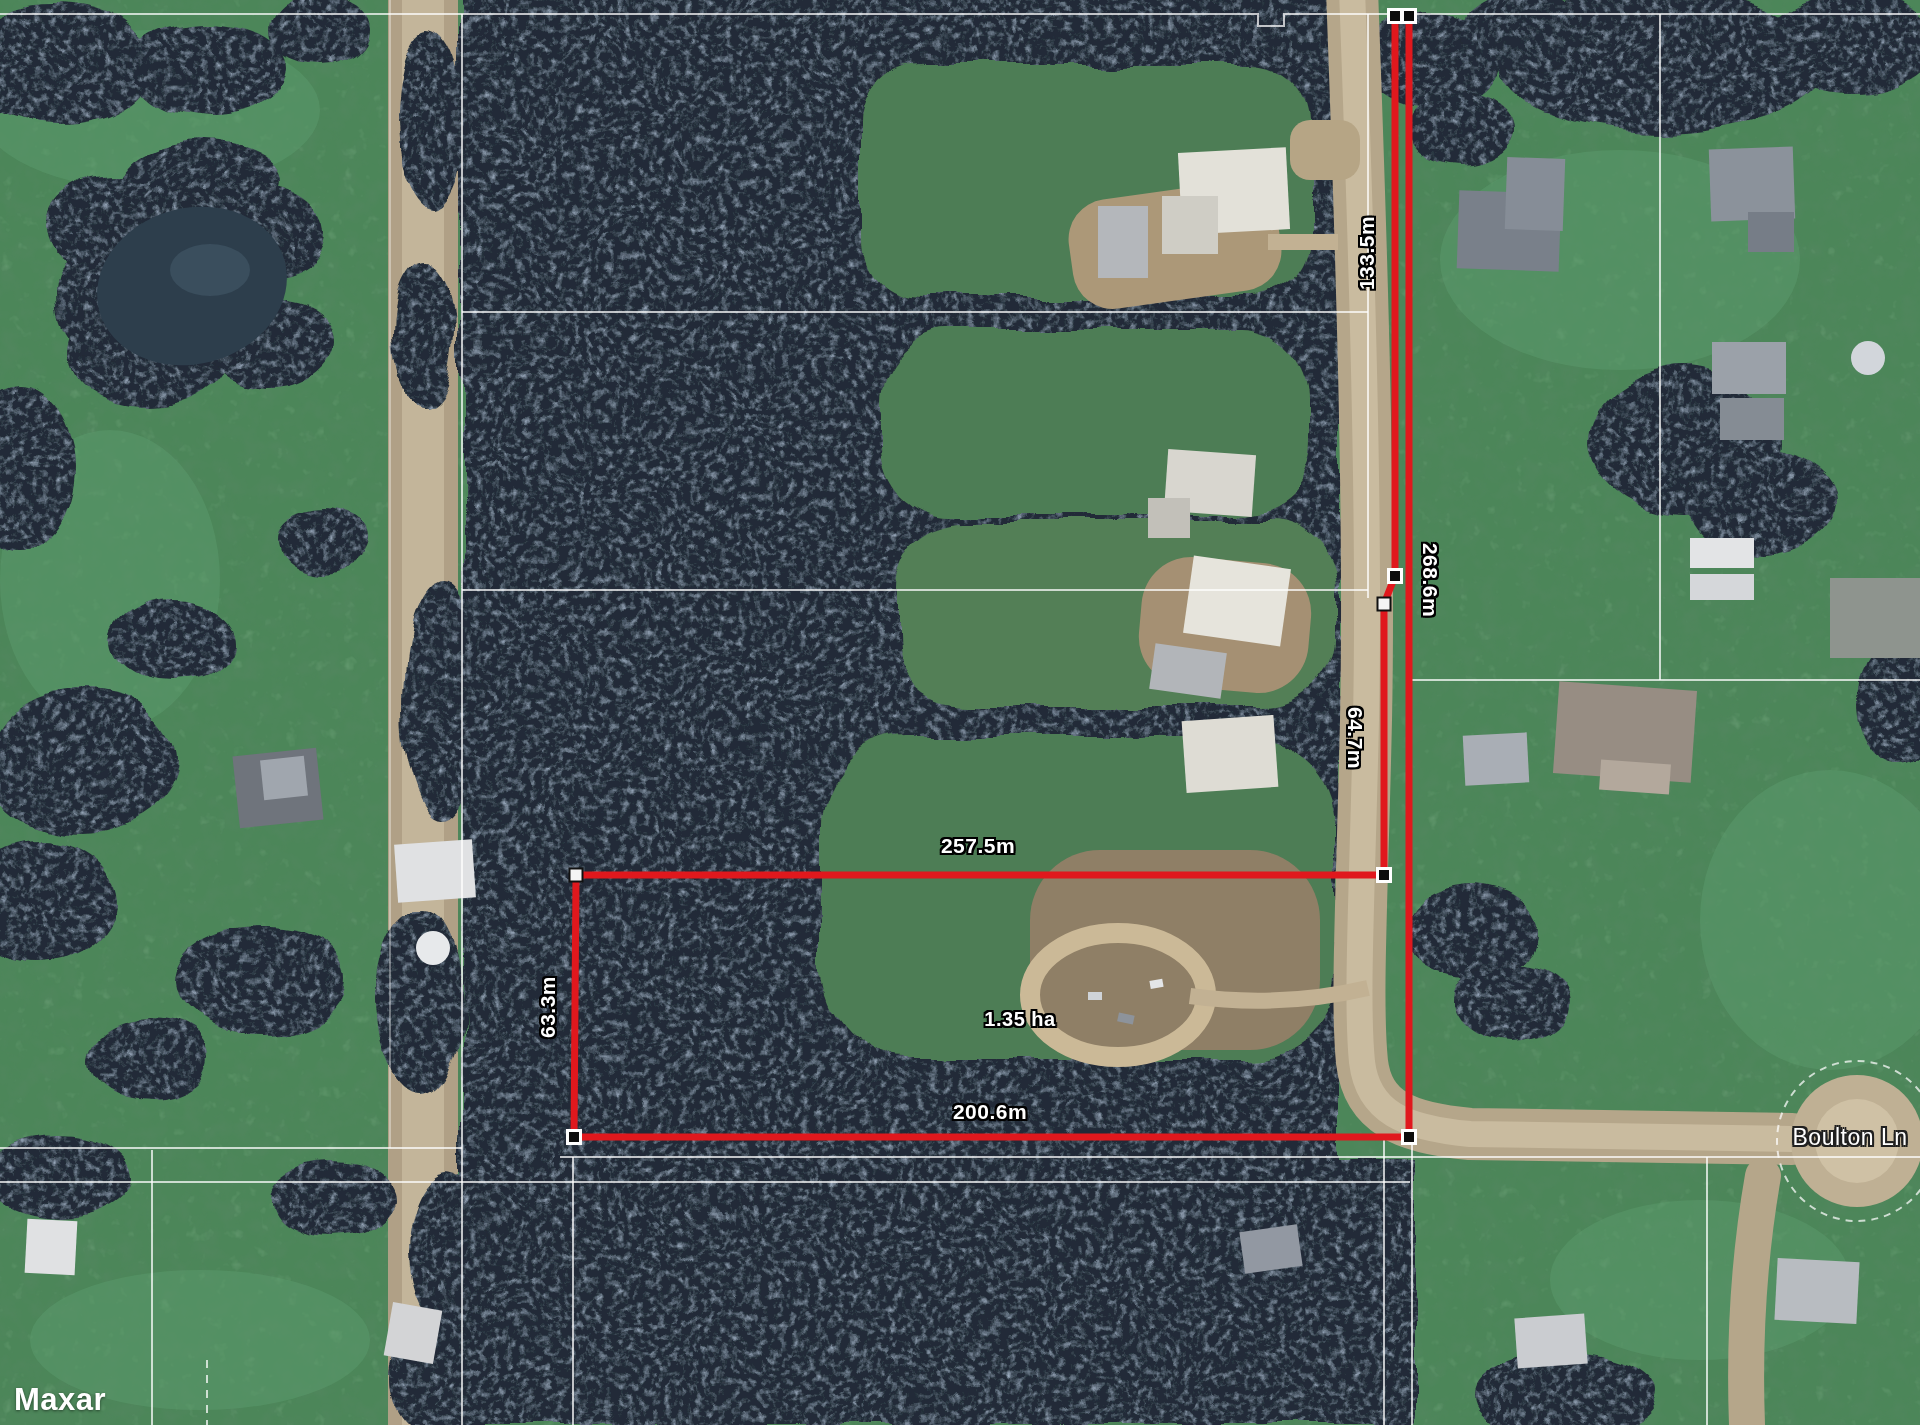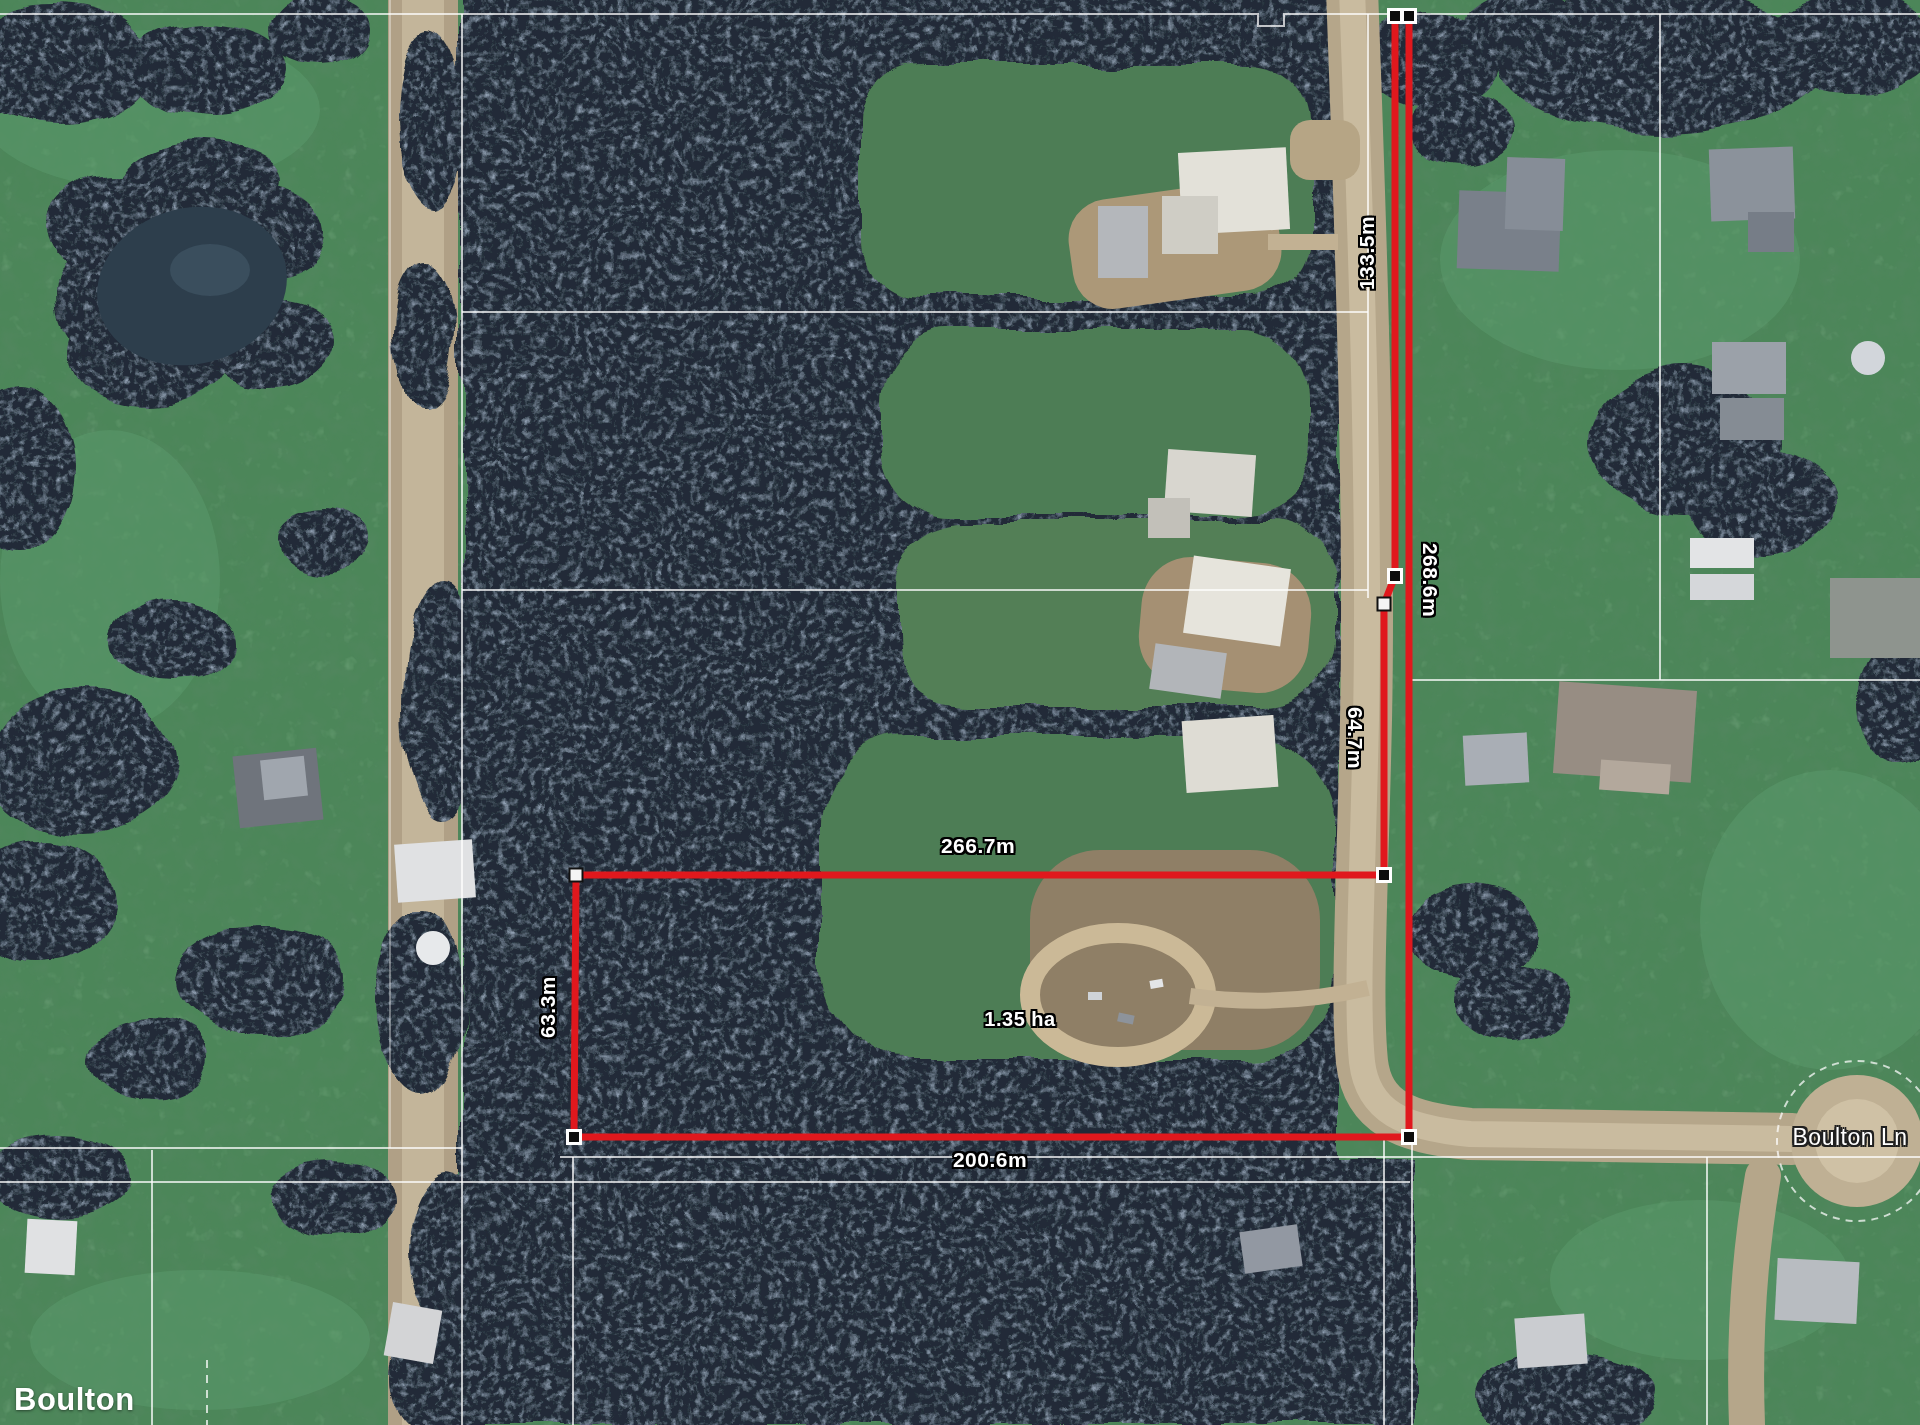--- a/index.html
+++ b/index.html
@@ -209,22 +209,22 @@
       <rect x="1377.5" y="868.5" width="13" height="13" fill="#0c0c0c" stroke="#fff" stroke-width="3"></rect>
       <rect x="569.5" y="868.5" width="13" height="13" fill="#f5f5f5" stroke="#111" stroke-width="2"></rect>
       <rect x="567.5" y="1130.5" width="13" height="13" fill="#0c0c0c" stroke="#fff" stroke-width="3"></rect>
       <rect x="1402.5" y="1130.5" width="13" height="13" fill="#0c0c0c" stroke="#fff" stroke-width="3"></rect>
     </g>
   </svg>
 
   <div class="measure-label rotn90" style="left:1367px;top:253px">133.5m</div>
   <div class="measure-label rot90" style="left:1430px;top:580px">268.6m</div>
   <div class="measure-label rot90" style="left:1355px;top:738px">64.7m</div>
-  <div class="measure-label" style="left:978px;top:846px">266.7m</div>
+  <div class="measure-label" style="left:978px;top:846px">257.5m</div>
   <div class="measure-label rotn90" style="left:548px;top:1007px">63.3m</div>
-  <div class="measure-label" style="left:990px;top:1160px">200.6m</div>
+  <div class="measure-label" style="left:990px;top:1112px">200.6m</div>
   <div class="measure-label area-label" style="left:1020px;top:979px">1.35 ha</div>
 
   <div class="road-label" style="left:1850px;top:1137px">Boulton Ln</div>
 
-  <div class="google-logo">Boulton</div>
+  <div class="google-logo">Maxar</div>
 
 </div>
 
 </body></html>

